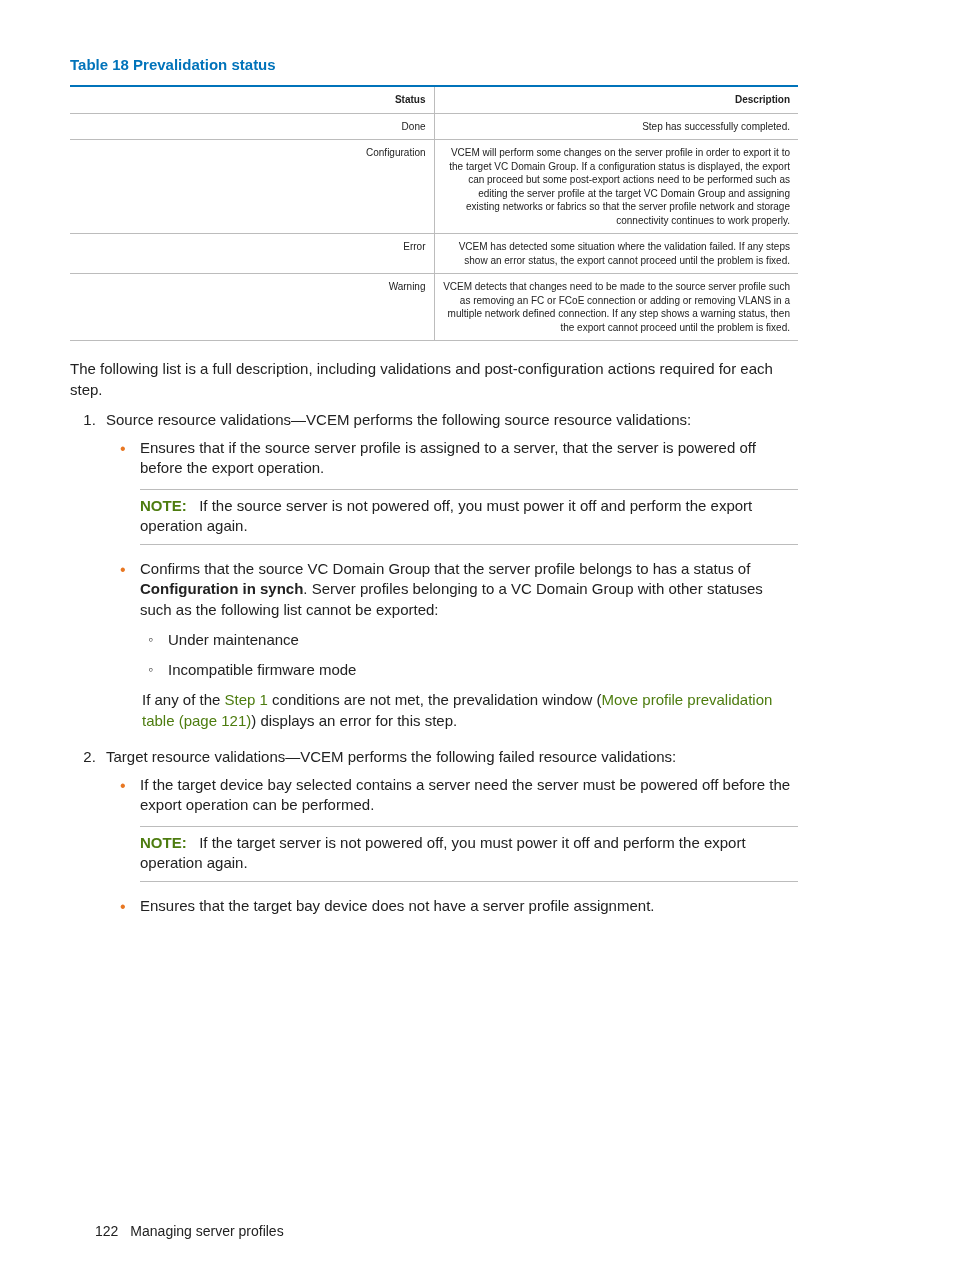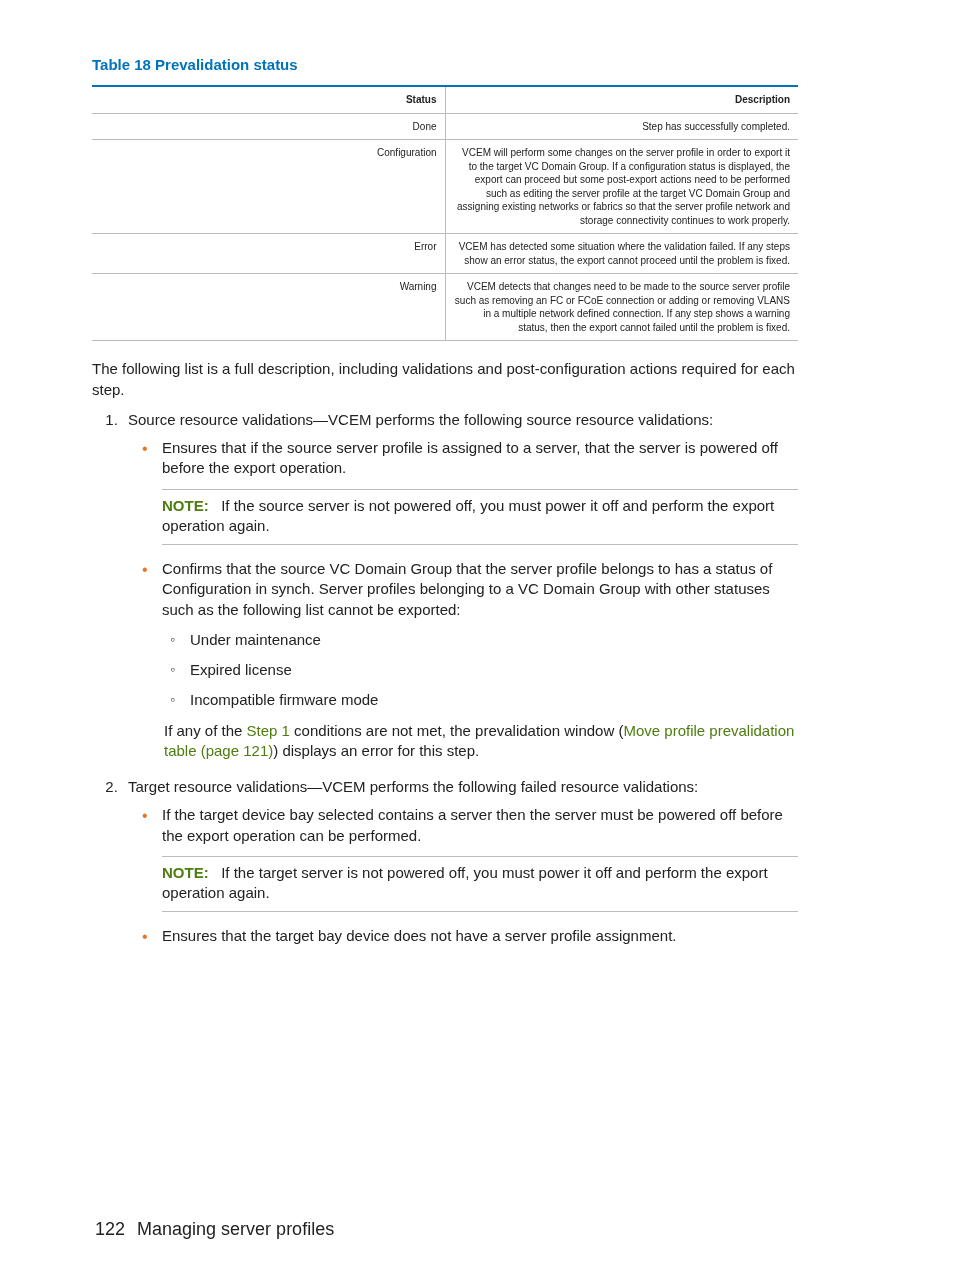--- a/index.html
+++ b/index.html
@@ -6,21 +6,21 @@
     font-family: Arial, Helvetica, sans-serif;
     font-size: 15px;
     margin: 0;
     padding: 0;
     color: #222;
     background: #fff;
     line-height: 1.35;
   }
   .page {
     width: 888px;
-    padding: 55px 90px 40px 92px;
+    padding: 55px 90px 40px 70px;
     box-sizing: border-box;
     min-height: 1271px;
     position: relative;
   }
   .table-title {
     color: #0073ba;
     font-weight: bold;
     font-size: 15px;
     margin: 0 0 10px 0;
   }
@@ -102,27 +102,27 @@
     margin: 10px 0 14px 0;
   }
   .note-label {
     color: #4d7c0f;
     font-weight: bold;
   }
   .link {
     color: #4d7c0f;
   }
   .bold {
-    font-weight: normal;
+    font-weight: bold;
   }
   .footer {
     position: absolute;
     bottom: 30px;
     left: 95px;
-    font-size: 18px;
+    font-size: 14px;
     color: #222;
   }
   .footer .pnum { margin-right: 12px; }
   .closing {
     margin: 4px 0 16px 36px;
     padding-left: 0;
   }
 </style>
 </head>
 <body>
@@ -150,56 +150,55 @@
       <tr>
         <td>Configuration</td>
         <td>VCEM will perform some changes on the server profile in order to export it to the target VC Domain Group. If a configuration status is displayed, the export can proceed but some post-export actions need to be performed such as editing the server profile at the target VC Domain Group and assigning existing networks or fabrics so that the server profile network and storage connectivity continues to work properly.</td>
       </tr>
       <tr>
         <td>Error</td>
         <td>VCEM has detected some situation where the validation failed. If any steps show an error status, the export cannot proceed until the problem is fixed.</td>
       </tr>
       <tr>
         <td>Warning</td>
-        <td>VCEM detects that changes need to be made to the source server profile such as removing an FC or FCoE connection or adding or removing VLANS in a multiple network defined connection. If any step shows a warning status, then the export cannot failed until the problem is fixed.</td>
+        <td>VCEM detects that changes need to be made to the source server profile such as removing an FC or FCoE connection or adding or removing VLANS in a multiple network defined connection. If any step shows a warning status, then the export cannot proceed until the problem is fixed.</td>
       </tr>
     </tbody>
   </table>
 
   <p class="intro">The following list is a full description, including validations and post-configuration actions required for each step.</p>
 
   <ol class="main-list">
     <li>
       <span>Source resource validations—VCEM performs the following source resource validations:</span>
       <ul class="bullets">
         <li>
           <span>Ensures that if the source server profile is assigned to a server, that the server is powered off before the export operation.</span>
           <div class="note-box">
             <span class="note-label">NOTE:</span>&nbsp;&nbsp;&nbsp;<span>If the source server is not powered off, you must power it off and perform the export operation again.</span>
           </div>
         </li>
         <li>
           <span>Confirms that the source VC Domain Group that the server profile belongs to has a status of </span><span class="bold">Configuration in synch</span><span>. Server profiles belonging to a VC Domain Group with other statuses such as the following list cannot be exported:</span>
           <ul class="subcirc">
             <li>Under maintenance</li>
-            <li>Expired license</li>
             <li>Incompatible firmware mode</li>
           </ul>
         </li>
       </ul>
       <div class="closing">
         <span>If any of the </span><span class="link">Step 1</span><span> conditions are not met, the prevalidation window (</span><span class="link">Move profile prevalidation table (page 121)</span><span>) displays an error for this step.</span>
       </div>
     </li>
 
     <li>
       <span>Target resource validations—VCEM performs the following failed resource validations:</span>
       <ul class="bullets">
         <li>
-          <span>If the target device bay selected contains a server then the server must be powered off before the export operation can be performed.</span>
+          <span>If the target device bay selected contains a server need the server must be powered off before the export operation can be performed.</span>
           <div class="note-box">
             <span class="note-label">NOTE:</span>&nbsp;&nbsp;&nbsp;<span>If the target server is not powered off, you must power it off and perform the export operation again.</span>
           </div>
         </li>
         <li>
           <span>Ensures that the target bay device does not have a server profile assignment.</span>
         </li>
       </ul>
     </li>
   </ol>

